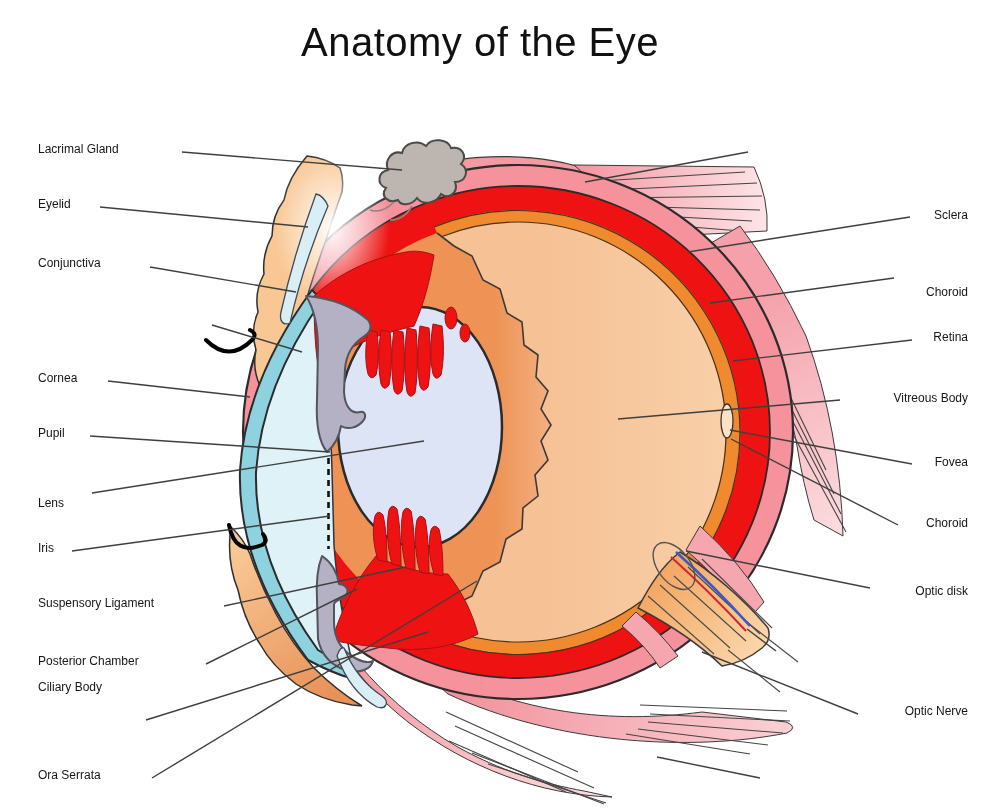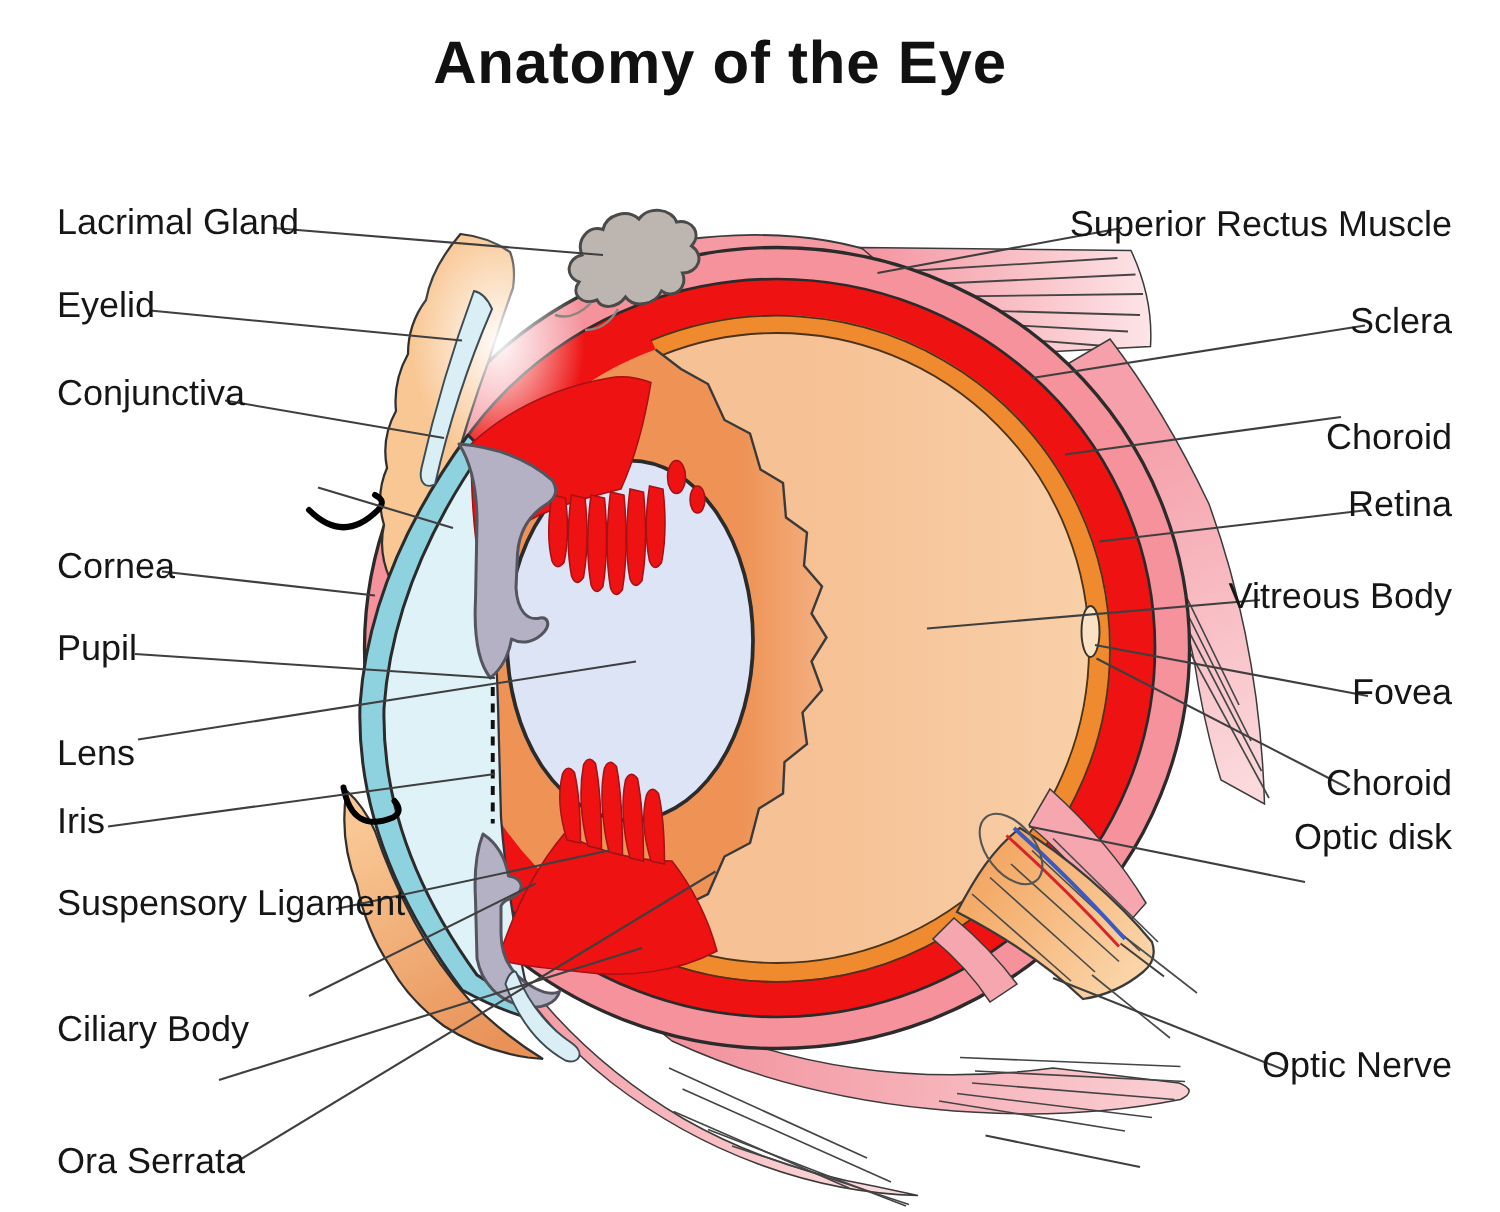--- a/index.html
+++ b/index.html
@@ -2,24 +2,24 @@
 <html><head>
 <meta charset="utf-8">
 <style>
   html,body{margin:0;padding:0;background:#ffffff;}
   .stage{
     position:relative;width:1000px;height:808px;background:#ffffff;
     font-family:"Liberation Sans", sans-serif;overflow:hidden;
   }
   .title{
     position:absolute;top:20px;left:0;width:960px;text-align:center;
-    font-size:40px;font-weight:bold;color:#111;letter-spacing:.5px;
+    font-size:40px;font-weight:normal;color:#111;letter-spacing:.5px;
   }
   .lbl{
-    position:absolute;font-size:24px;color:#161616;white-space:nowrap;line-height:22px;
+    position:absolute;font-size:12px;color:#161616;white-space:nowrap;line-height:22px;
   }
   .lbl.left{left:38px;}
   .lbl.right{right:32px;text-align:right;}
   svg{position:absolute;top:0;left:0;}
 </style>
 </head>
 <body>
 
 <div class="stage">
 
@@ -213,26 +213,26 @@
 <div class="title">Anatomy of the Eye</div>
 
 <div class="lbl left" style="top:138px">Lacrimal Gland</div>
 <div class="lbl left" style="top:193px">Eyelid</div>
 <div class="lbl left" style="top:252px">Conjunctiva</div>
 <div class="lbl left" style="top:367px">Cornea</div>
 <div class="lbl left" style="top:422px">Pupil</div>
 <div class="lbl left" style="top:492px">Lens</div>
 <div class="lbl left" style="top:537px">Iris</div>
 <div class="lbl left" style="top:592px">Suspensory Ligament</div>
+<div class="lbl left" style="top:650px">Posterior Chamber</div>
 <div class="lbl left" style="top:676px">Ciliary Body</div>
 <div class="lbl left" style="top:764px">Ora Serrata</div>
 
-<div class="lbl right" style="top:139px">Superior Rectus Muscle</div>
 <div class="lbl right" style="top:204px">Sclera</div>
 <div class="lbl right" style="top:281px">Choroid</div>
 <div class="lbl right" style="top:326px">Retina</div>
 <div class="lbl right" style="top:387px">Vitreous Body</div>
 <div class="lbl right" style="top:451px">Fovea</div>
 <div class="lbl right" style="top:512px">Choroid</div>
-<div class="lbl right" style="top:548px">Optic disk</div>
+<div class="lbl right" style="top:580px">Optic disk</div>
 <div class="lbl right" style="top:700px">Optic Nerve</div>
 
 </div>
 
 </body></html>

